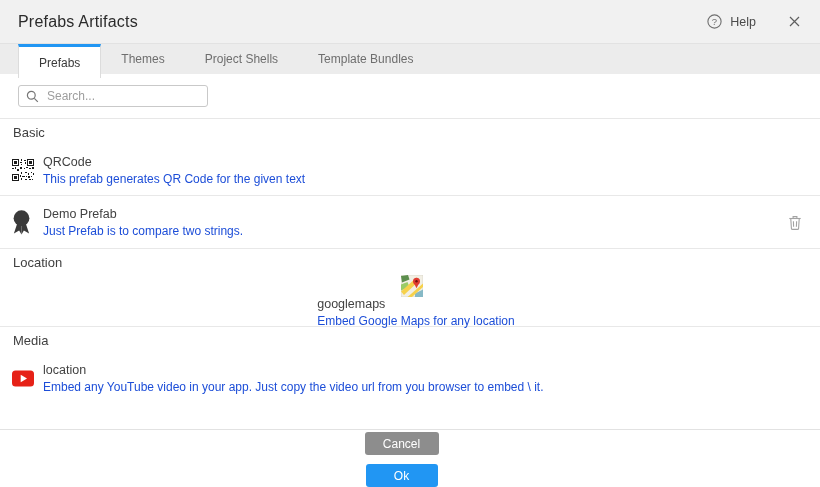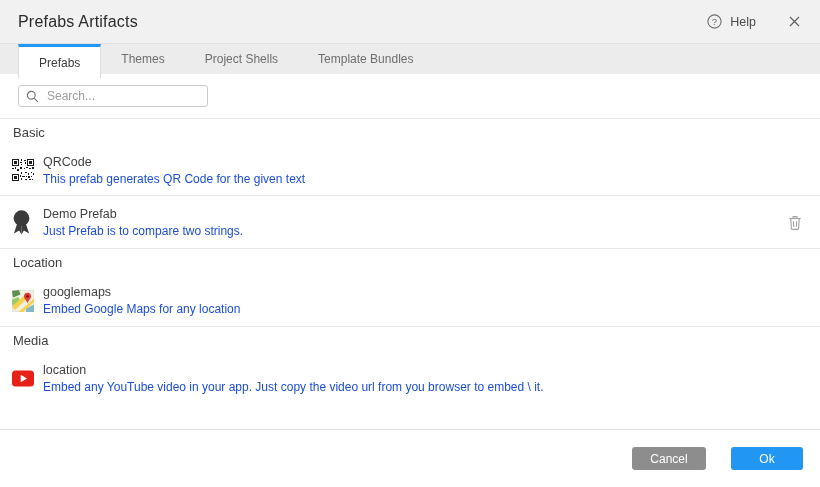--- a/index.html
+++ b/index.html
@@ -26,21 +26,21 @@
 
   .section-header{height:26px;display:flex;align-items:center;padding-left:13px;font-size:13px;color:#3f3f3f;}
   .item{height:50px;display:flex;align-items:center;padding-left:12px;position:relative;cursor:pointer;}
   .item-icon{width:24px;margin-right:7px;display:flex;align-items:center;justify-content:flex-start;flex:none;}
   .item-title{font-size:12.5px;color:#424242;margin-bottom:3px;}
   .item-desc{font-size:12px;color:#1d4ed8;}
   .divider{height:1px;background:#e8e8e8;}
   .trash-btn{position:absolute;right:16px;top:50%;transform:translateY(-50%);cursor:pointer;padding:2px;}
 
   
-  .footer{position:absolute;left:0;right:0;bottom:0;height:58px;border-top:1px solid #e2e2e2;background:#fff;display:flex;align-items:center;justify-content:flex-end;gap:25px;padding-right:17px;box-sizing:border-box;}
+  .footer{position:absolute;left:0;right:0;bottom:0;height:58px;border-top:1px solid #e2e2e2;background:#fff;display:flex;align-items:center;justify-content:flex-end;gap:9px;padding-right:17px;box-sizing:border-box;flex-direction:column;}
   .btn{height:23px;border:none;border-radius:3px;font-size:12px;color:#fff;font-family:inherit;cursor:pointer;}
   .btn-cancel{width:74px;background:#8d8d8d;}
   .btn-ok{width:72px;background:#2196f3;font-weight:normal;}
 </style>
 </head>
 <body>
 
 <div class="dialog">
 
   <div class="header">
@@ -123,21 +123,21 @@
             <line x1="5.4" y1="7.3" x2="5.6" y2="12.8"></line>
             <line x1="8.6" y1="7.3" x2="8.4" y2="12.8"></line>
           </svg>
         </span>
       </span>
     </div>
     <div class="divider"></div>
 
     <div class="section-header">Location</div>
 
-    <div class="item" style="height:51px;">
+    <div class="item" style="height:51px;flex-direction:column;">
       <span class="item-icon">
         <svg width="22" height="22" viewBox="0 0 22 22">
           <rect width="22" height="22" fill="#f2efe4" stroke="#cfcdc1" stroke-width="0.6"></rect>
           <polygon points="0,1 7,0 8.5,4.5 1,7.5" fill="#5d8f4e"></polygon>
           <polygon points="0,9.5 6.5,7 8.5,12 0,15.5" fill="#9acb67"></polygon>
           <polygon points="14,18.5 22,14.5 22,22 14,22" fill="#86b9c6"></polygon>
           <polygon points="0,16.5 15.5,2.5 18.5,5.5 3,20" fill="#f6d14b"></polygon>
           <polygon points="6.5,22 22,8.5 22,12 11,22" fill="#f6d14b"></polygon>
           <circle cx="15.5" cy="6.3" r="3.5" fill="#e03c31"></circle>
           <polygon points="13.1,8.4 17.9,8.4 15.5,13.2" fill="#e03c31"></polygon>

